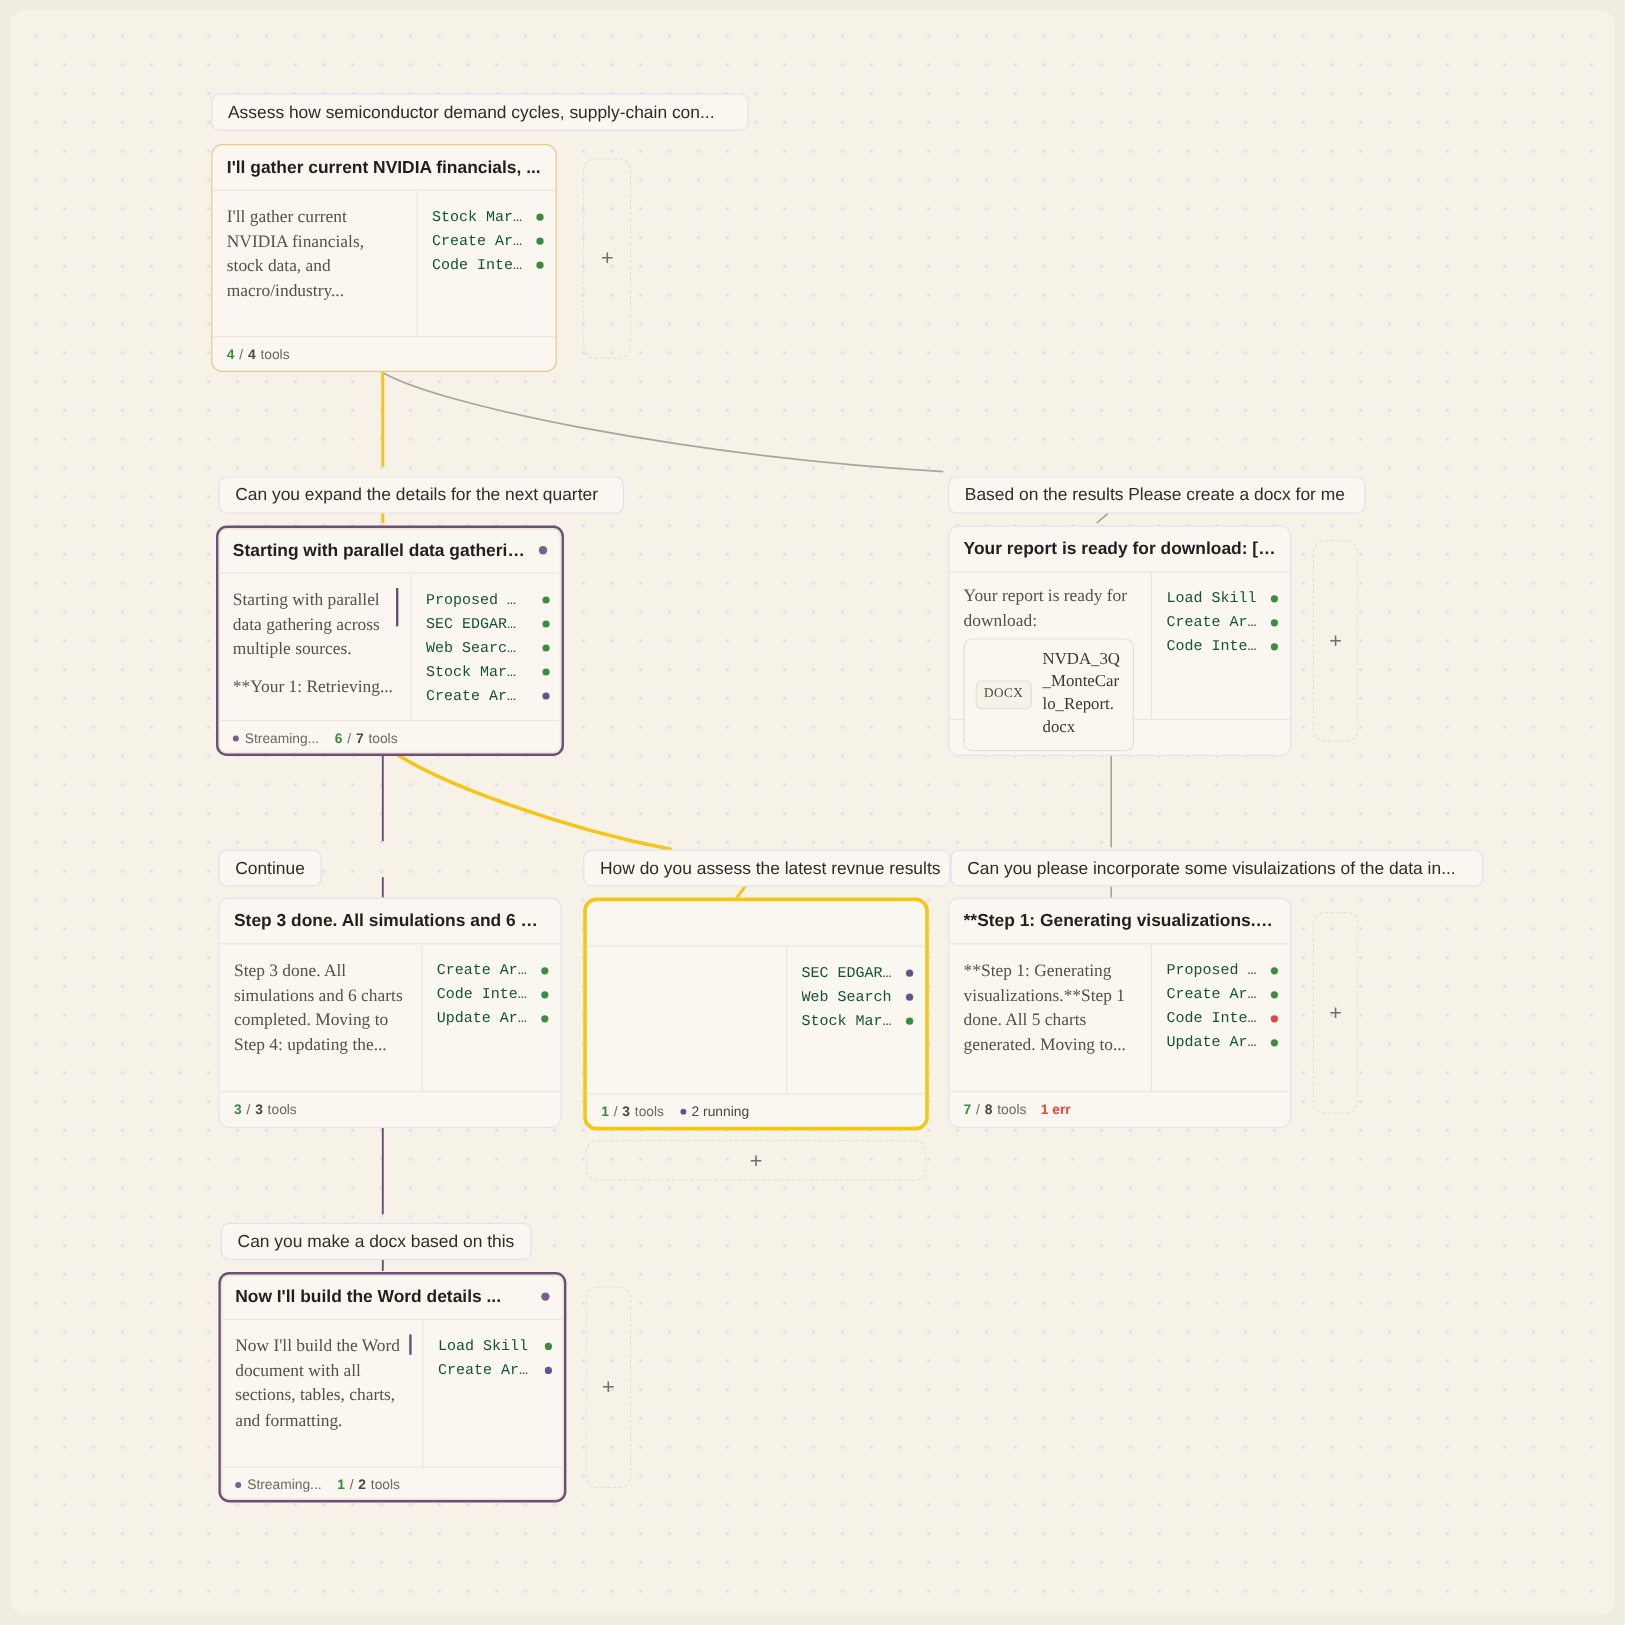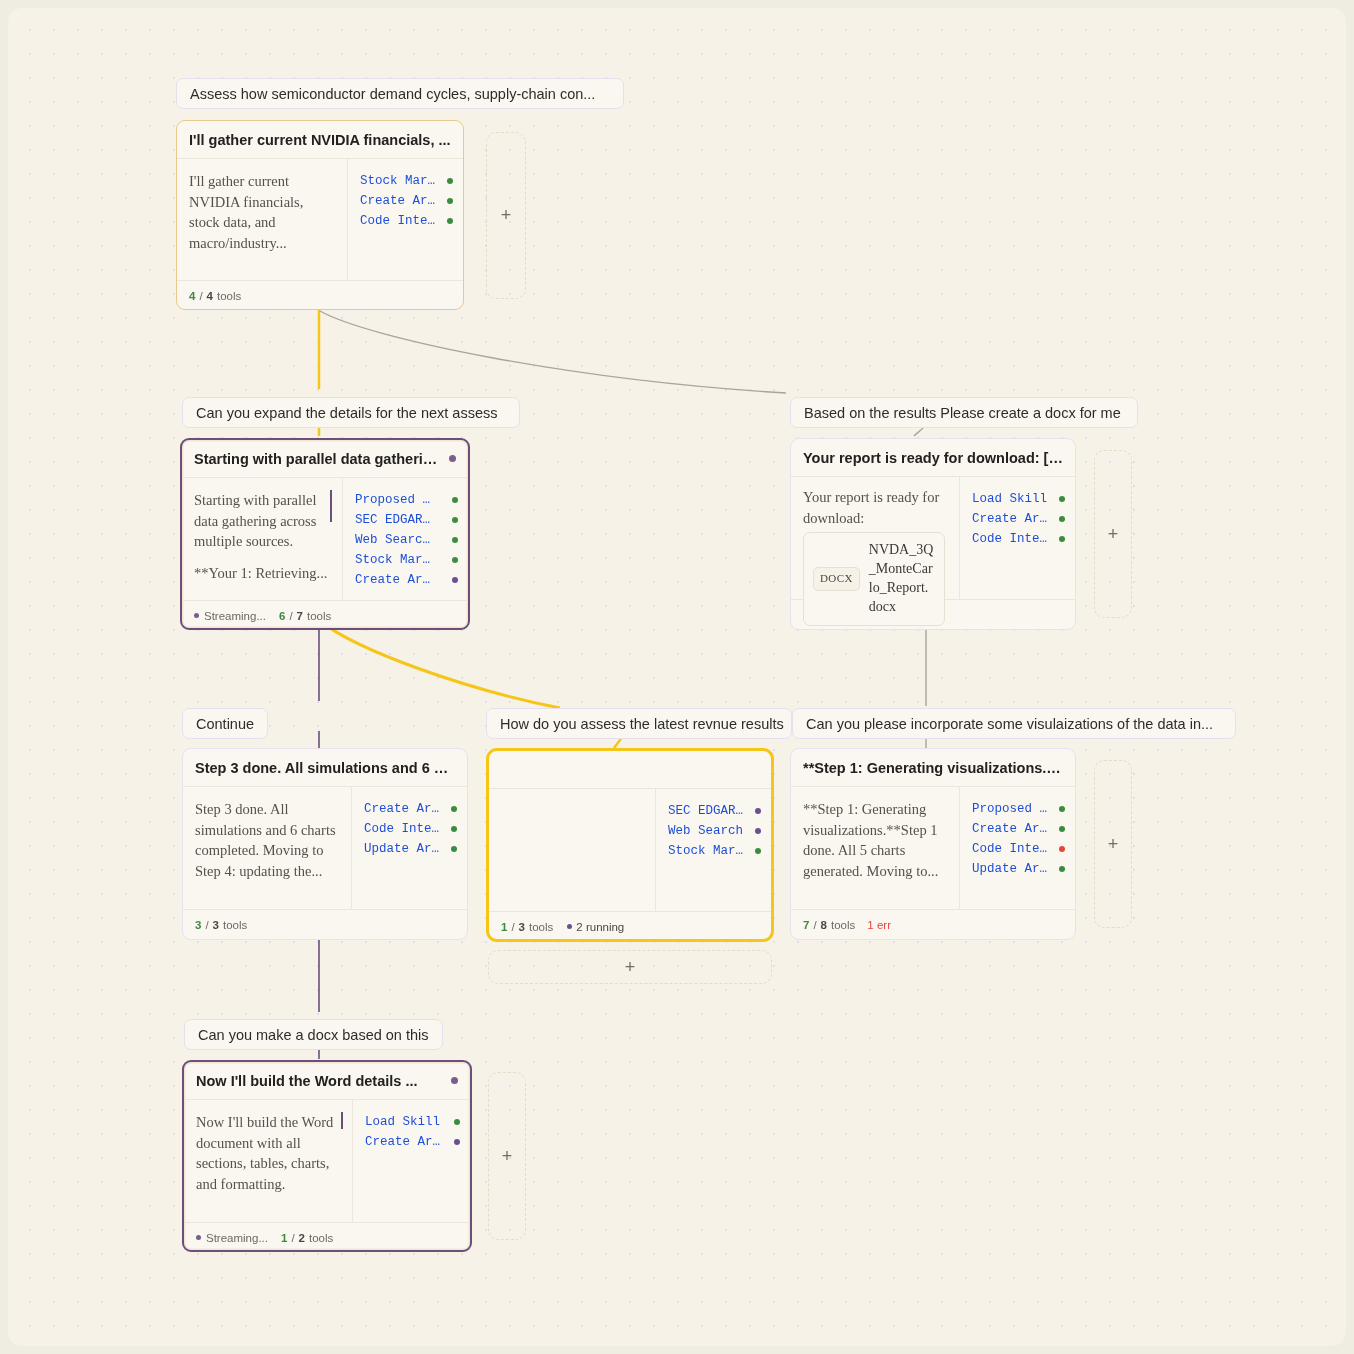--- a/index.html
+++ b/index.html
@@ -79,21 +79,21 @@
   .body-right{
     box-sizing:border-box;
     border-left:1px solid #ece6db;
     padding:12px 10px 6px 12px;
     flex:0 0 auto;
   }
   .tool{
     display:flex;align-items:center;
     font-family:"Liberation Mono", monospace;
     font-size:12.5px;
-    color:#1d4ed8;
+    color:#14532d;
     height:20px;
     white-space:nowrap;
   }
   .tool .tn{flex:1;overflow:hidden;text-overflow:ellipsis;}
   .tdot{width:6px;height:6px;border-radius:50%;margin-left:9px;flex:0 0 auto;}
 
   .node-foot{
     box-sizing:border-box;
     height:30px;
     display:flex;align-items:center;
@@ -101,21 +101,21 @@
     border-top:1px solid #ece6db;
     font-size:11.5px;
     color:#6d6862;
     gap:4px;
   }
   .foot-stream{display:flex;align-items:center;gap:5px;color:#6d6862;margin-right:9px;}
   .sdot{width:5px;height:5px;border-radius:50%;background:#7b5d8f;}
   .cnum{color:#3d8b40;font-weight:bold;}
   .cden{color:#4b4742;font-weight:bold;}
   .ctools{color:#6d6862;}
-  .cerr{color:#e2483c;margin-left:8px;font-weight:normal;}
+  .cerr{color:#e2483c;margin-left:8px;font-weight:bold;}
   .crun{display:flex;align-items:center;gap:4px;margin-left:10px;color:#4b4742;}
   .rdot{width:5px;height:5px;border-radius:50%;background:#6b4f8f;}
 
   
   .filechip{
     box-sizing:border-box;
     margin-top:3px;
     border:1px solid #e6dfd2;
     border-radius:7px;
     background:#faf7f1;
@@ -214,21 +214,21 @@
       <span class="cden">4</span>
       <span class="ctools">tools</span>
     </div>
   </div>
 
   <div class="ph" style="left:478px;top:124px;width:40px;height:167px;">
     <span>+</span>
   </div>
 
   <div class="pill" style="left:174px;top:389px;width:338px;">
-    <span>Can you expand the details for the next assess</span>
+    <span>Can you expand the details for the next quarter</span>
   </div>
   <div class="pill" style="left:782px;top:389px;width:348px;">
     <span>Based on the results Please create a docx for me</span>
   </div>
 
   <div class="node purple" style="left:172px;top:430px;width:290px;height:192px;">
     <div class="node-head">
       <span class="ht">Starting with parallel data gatherin...</span>
       <span class="hdot"></span>
     </div>

